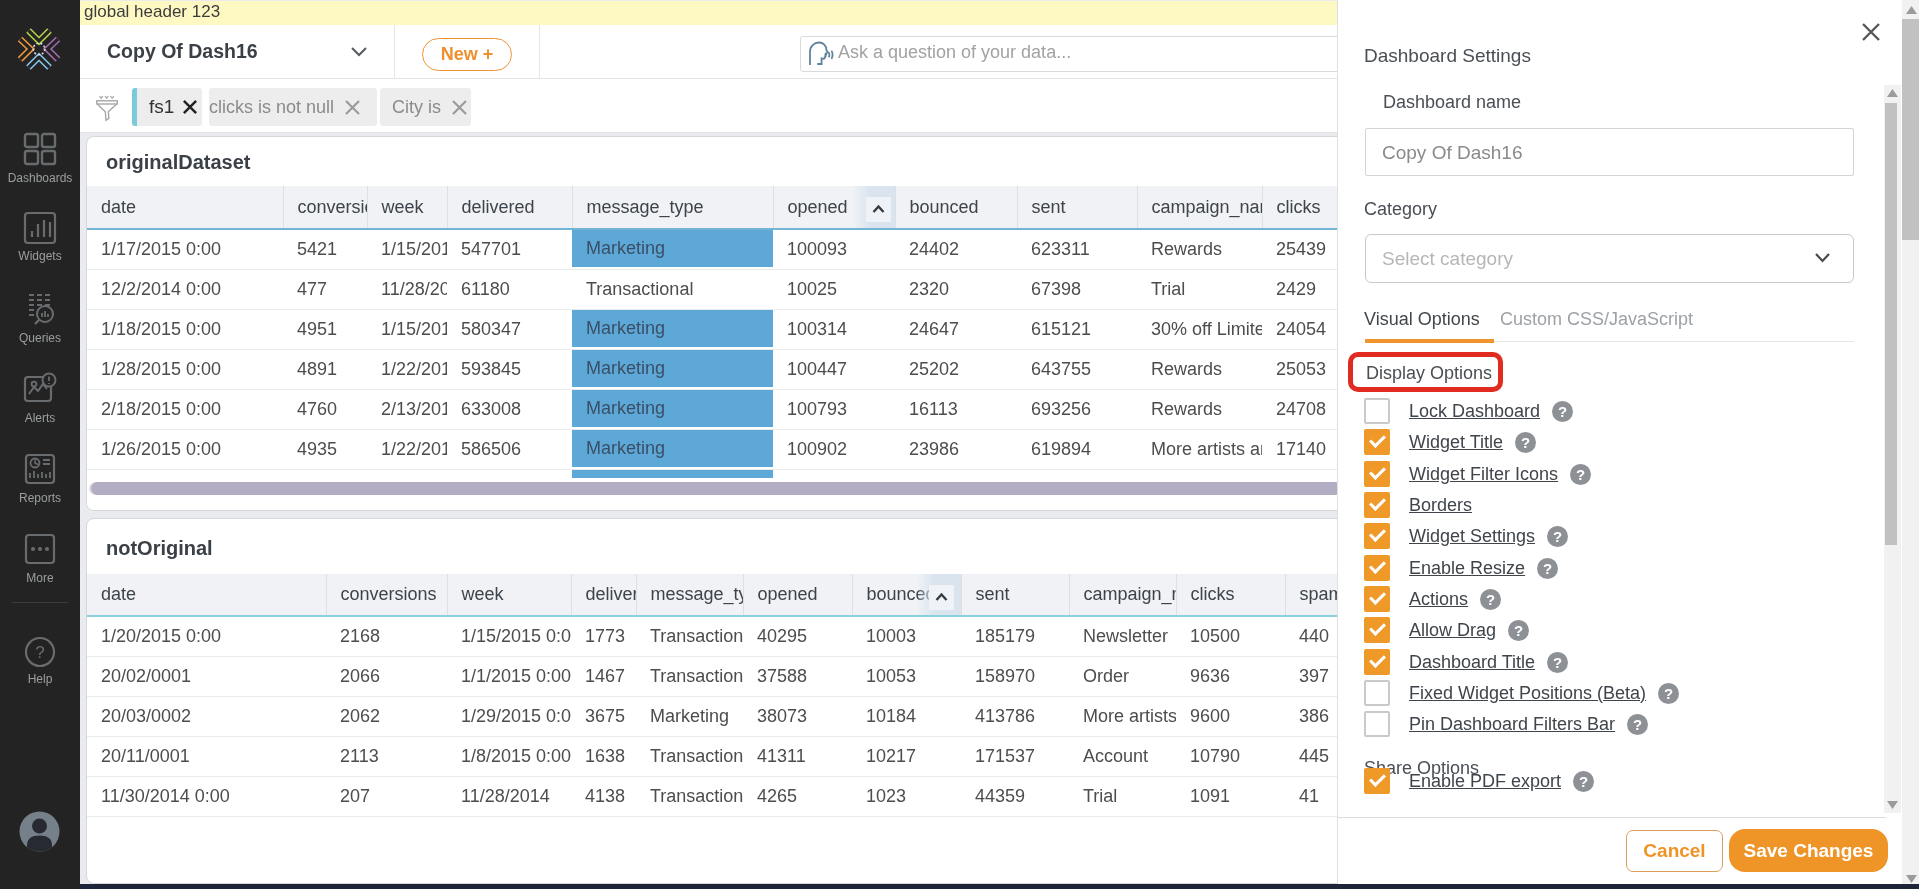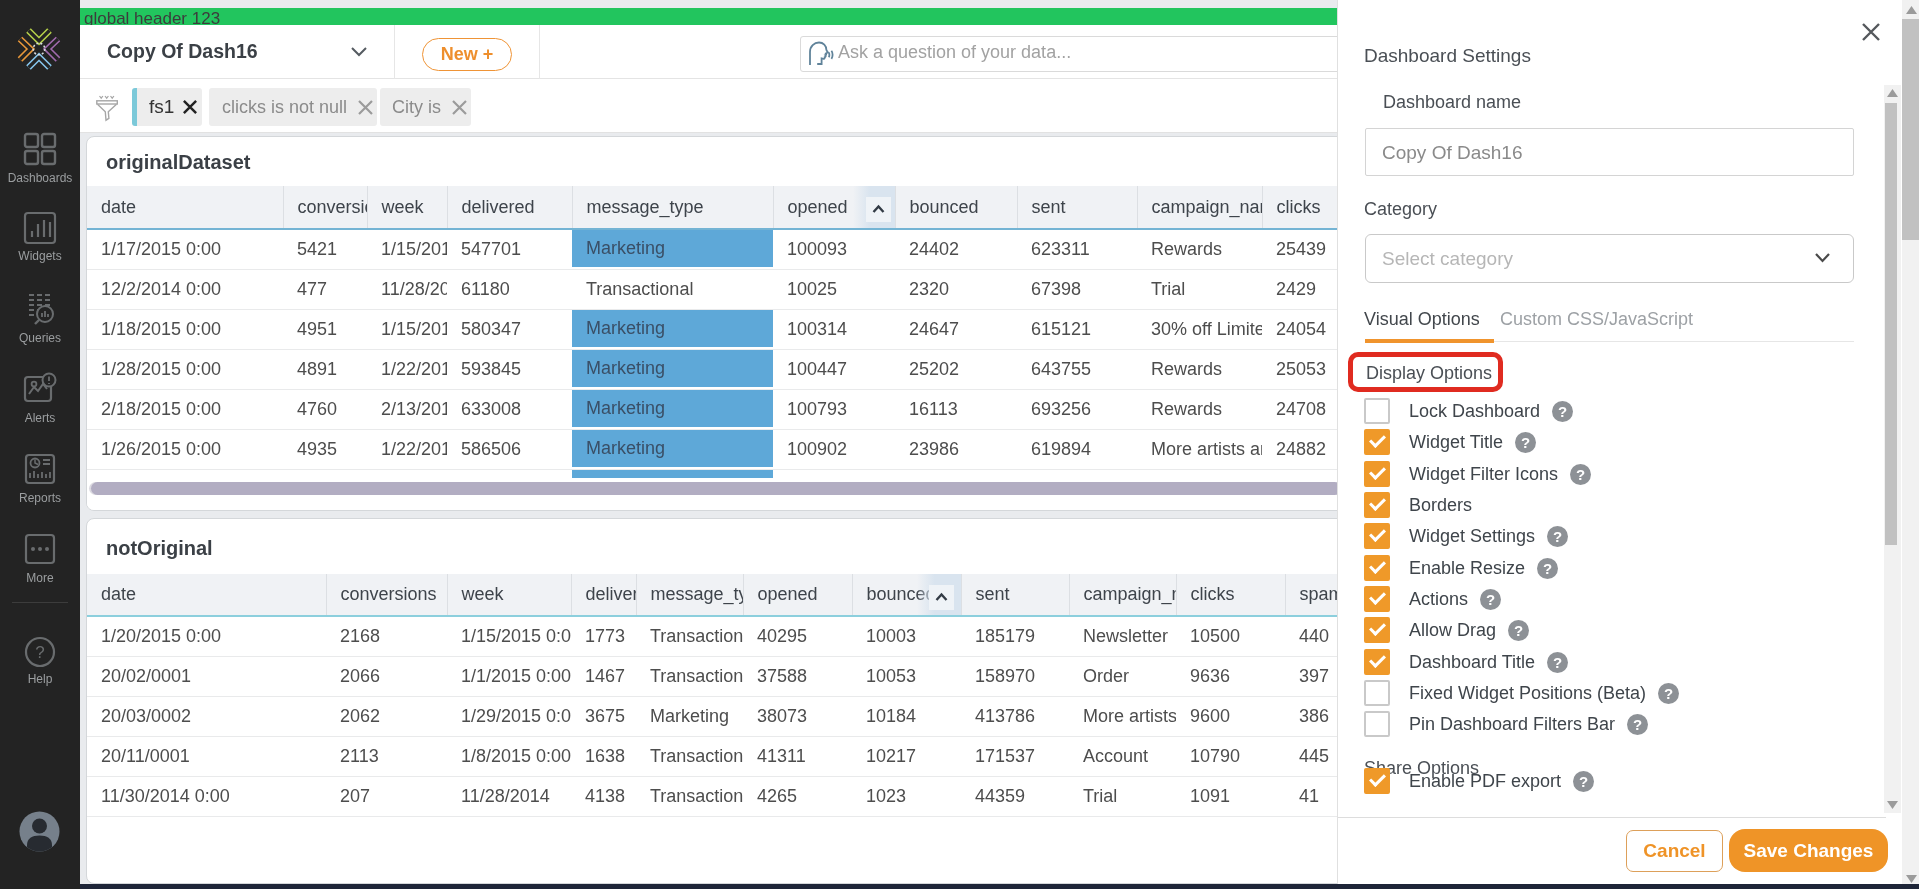--- a/index.html
+++ b/index.html
@@ -7,21 +7,21 @@
 body { position:relative; background:#e9ebee; }
 .abs { position:absolute; }
 
 
 #sidebar { left:0; top:0; width:80px; height:889px; background:#232323; z-index:30; }
 .navitem { position:absolute; left:0; width:80px; text-align:center; }
 .navlabel { font-size:12px; color:#9b9ea0; margin-top:3px; }
 .navicon { display:block; margin:0 auto; }
 
 
-#gheader { left:80px; top:8px; width:1257px; height:25px; background:#22c55e; border-bottom:1px solid #d2d2d2; z-index:5; }
+#gheader { left:80px; top:1px; width:1257px; height:25px; background:#fef9c3; border-bottom:1px solid #d2d2d2; z-index:5; }
 #gheader span { position:absolute; left:4px; top:1px; font-size:17px; color:#3c3c3c; }
 
 
 #toolbar { left:80px; top:25px; width:1257px; height:54px; background:#fff; border-bottom:1px solid #e4e4e4; z-index:5; }
 #dashtitle { position:absolute; left:27px; top:15px; font-size:19.5px; font-weight:bold; color:#3b4046; }
 .vdiv { position:absolute; top:0; width:1px; height:54px; background:#e6e6e6; }
 #newbtn { position:absolute; left:342px; top:13px; width:90px; height:33px; border:1px solid #ef9436; border-radius:17px; color:#ee8f2d; font-size:18px; font-weight:bold; text-align:center; line-height:30px; background:#fff; }
 #searchbox { position:absolute; left:720px; top:11px; width:700px; height:36px; border:1px solid #dadada; border-radius:3px; background:#fff; }
 #searchph { position:absolute; left:758px; top:17px; font-size:18px; color:#a2a2a2; }
 
@@ -44,21 +44,21 @@
 .hscroll-thumb { position:absolute; background:#b2adc2; border-radius:7px; }
 
 
 #panel { left:1337px; top:0; width:566px; height:889px; background:#fff; border-left:1px solid #e0e0e0; z-index:40; }
 #panel .lbl { position:absolute; left:26px; font-size:18px; color:#4a4f55; }
 .pinput { position:absolute; left:27px; width:489px; background:#fff; }
 .cbrow { position:absolute; left:26px; display:flex; align-items:center; }
 .cbox { width:26px; height:26px; border:2px solid #c9c9c9; border-radius:2px; background:#fff; flex:none; position:relative; }
 .cbox.on { background:#ef9929; border-color:#ef9929; }
 .cbox.on::after { content:''; position:absolute; left:4px; top:4px; width:12px; height:6px; border-left:3px solid #fff; border-bottom:3px solid #fff; transform:rotate(-45deg); }
-.cblabel { font-size:18px; color:#3f454b; margin-left:19px; }
+.cblabel { font-size:18px; color:#3f454b; margin-left:19px;text-decoration:underline; }
 .qmark { width:21px; height:21px; border-radius:50%; background:#8d9196; color:#fff; font-size:15px; font-weight:bold; text-align:center; line-height:21px; margin-left:12px; flex:none; }
 #pfooter { position:absolute; left:0; bottom:12px; width:548px; height:60px; background:#fff; border-top:1px solid #ddd; }
 #cancelbtn { position:absolute; left:288px; top:12px; width:97px; height:42px; border:1px solid #dda05a; border-radius:7px; background:#fff; color:#ef9327; font-size:19px; font-weight:bold; text-align:center; line-height:40px; }
 #savebtn { position:absolute; left:391px; top:11px; width:159px; height:43px; border-radius:16px; background:#ef9427; color:#fff; font-size:19px; font-weight:bold; text-align:center; line-height:43px; }
 
 
 #innersb { position:absolute; left:1884px; top:85px; width:17px; height:728px; background:#f1f1f1; z-index:50; }
 #outersb { position:absolute; left:1902px; top:0; width:17px; height:889px; background:#f1f1f1; z-index:50; }
 .sbthumb { position:absolute; background:#c1c1c1; }
 
@@ -93,21 +93,21 @@
       <path d="M4.5 4 l1.7 2.2 l1.7 -2.2 M10 4 l1.7 2.2 l1.7 -2.2 M15.5 4 l1.7 2.2 l1.7 -2.2" stroke-width="1.2"></path>
       <rect x="1.8" y="8.8" width="20.5" height="3.2"></rect>
       <path d="M2.5 12.2 L10.3 19.8 L11 28.2 L13.9 26.3 L13.3 19.8 L21.5 12.2"></path>
     </g>
   </svg>
   <div class="chip" style="left:52px; width:70px; border-left:5px solid #7cc9d9; color:#333; padding-left:12px; font-size:19px;">fs1
     <svg class="chipx" style="margin-left:8px" width="16" height="16" viewBox="0 0 17 17">
         <path d="M2 2 L15 15 M15 2 L2 15" stroke="#222" stroke-width="2.6"></path>
       </svg>
   </div>
-  <div class="chip" style="left:129px; width:168px; padding-left:13px;">clicks is not null
+  <div class="chip" style="left:129px; width:168px; ">clicks is not null
     <svg class="chipx" width="17" height="17" viewBox="0 0 17 17">
         <path d="M2 2 L15 15 M15 2 L2 15" stroke="#9b9b9b" stroke-width="2.2"></path>
       </svg>
   </div>
   <div class="chip" style="left:300px; width:91px; padding-left:12px;">City is
     <svg class="chipx" width="17" height="17" viewBox="0 0 17 17">
         <path d="M2 2 L15 15 M15 2 L2 15" stroke="#9b9b9b" stroke-width="2.2"></path>
       </svg>
   </div>
 </div>
@@ -215,21 +215,21 @@
           <td>4935</td>
           <td>1/22/2015 0:00</td>
           <td>586506</td>
           <td>
             <div class="mkcell">Marketing</div>
           </td>
           <td>100902</td>
           <td>23986</td>
           <td>619894</td>
           <td>More artists and</td>
-          <td>24882</td>
+          <td>17140</td>
         </tr>
     <tr style="height:40px">
           <td></td>
           <td></td>
           <td></td>
           <td></td>
           <td>
             <div class="mkcell"></div>
           </td>
           <td></td>

